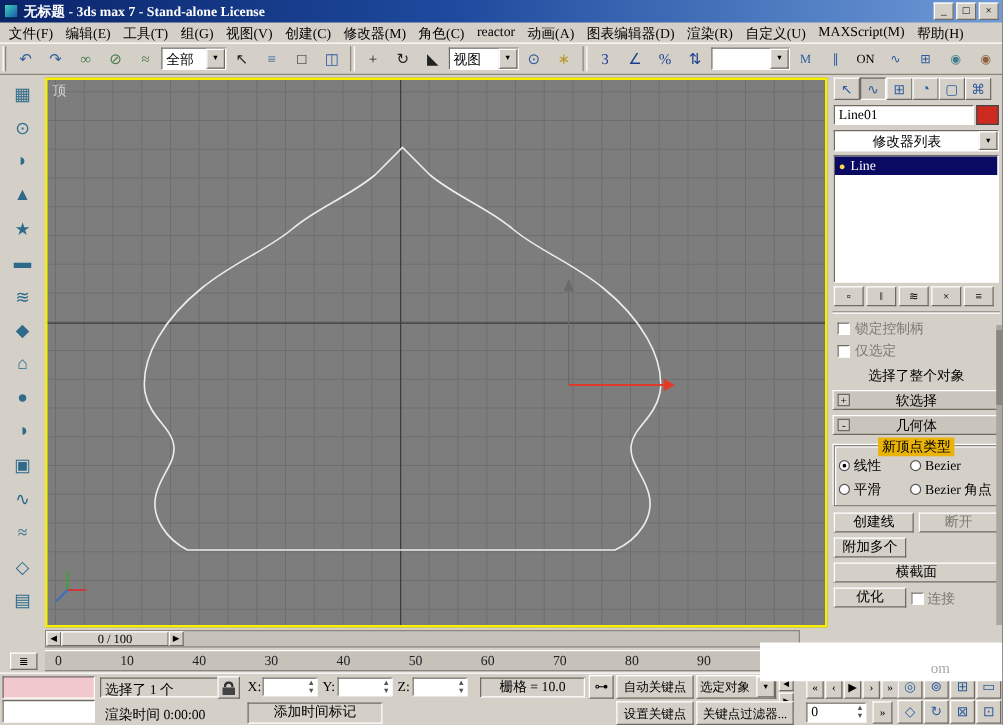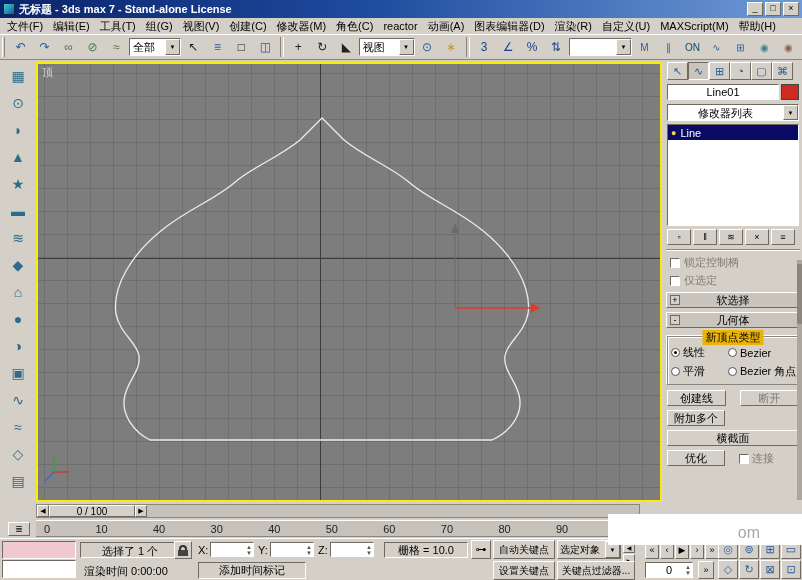--- a/index.html
+++ b/index.html
@@ -1,21 +1,21 @@
 <!DOCTYPE html>
 <html><head>
 <meta charset="utf-8">
 <style>
   * { margin:0; padding:0; box-sizing:border-box; }
   html,body { background:#666; }
   #root { position:relative; width:802px; height:580px; background:#d4d0c8;
-          font-family:Liberation Sans, sans-serif; font-size:11px; color:#000; overflow:hidden; }
+          font-family:Liberation Serif, serif; font-size:11px; color:#000; overflow:hidden; }
 
   .raised { background:#d4d0c8; border:1px solid; border-color:#ffffff #6f6b63 #6f6b63 #ffffff; }
-  .sunken { border:1px solid; border-color:#6f6b63 #ffffff #ffffff #6f6b63;text-align:center; }
+  .sunken { border:1px solid; border-color:#6f6b63 #ffffff #ffffff #6f6b63; }
   .white  { background:#ffffff; }
   .center { display:flex; align-items:center; justify-content:center; }
   .nowrap { white-space:nowrap; overflow:hidden; }
 
   
   .titlebar { position:absolute; left:0; top:0; width:802px; height:18px;
               background:linear-gradient(90deg,#0a246a 0%,#1e4a9e 45%,#6f9bd8 100%);
               display:flex; align-items:center; padding:0 3px; gap:4px; }
   .app-icon { width:12px; height:12px; background:linear-gradient(135deg,#3ad0c0,#1a55aa); border:1px solid #08244a; }
   .title-text { color:#fff; font-weight:bold; font-size:11px; }
@@ -81,21 +81,21 @@
              display:flex; align-items:center; justify-content:center; position:relative; }
   .rsign { position:absolute; left:3px; top:2px; width:10px; height:10px; font-size:9px; line-height:8px; text-align:center;
            background:#d4d0c8; border:1px solid #6f6b63; }
   .group-box { margin:8px 3px 0; border:1px solid #8a867e; box-shadow:1px 1px 0 #fff inset,-1px -1px 0 #fff; position:relative; padding:8px 3px 5px; }
   .group-title { position:absolute; top:-7px; left:50%; transform:translateX(-50%); background:#eab308; padding:0 3px; white-space:nowrap; }
   .radio-grid { display:grid; grid-template-columns:46% 54%; row-gap:4px; }
   .radio { display:flex; align-items:center; gap:3px; white-space:nowrap; }
   .rdot { width:9px; height:9px; border-radius:50%; background:#fff; border:1px solid #555; position:relative; flex:0 0 auto; }
   .radio.checked .rdot::after { content:''; position:absolute; inset:2px; border-radius:50%; background:#000; }
   .geo-rows { margin:5px 3px 0; display:flex; flex-direction:column; gap:4px; }
-  .grow { display:flex; gap:14px; align-items:flex-end; }
+  .grow { display:flex; gap:4px; align-items:flex-end; }
   .pbtn { height:16px; flex:1; background:#d4d0c8; border:1px solid; border-color:#fff #6f6b63 #6f6b63 #fff;
           text-align:center; line-height:14px; white-space:nowrap; overflow:hidden; }
   .pbtn.active { background:#ece733; }
   .disabled { color:#7d7a74; }
   .chk { display:flex; align-items:center; gap:3px; flex:1; white-space:nowrap; overflow:hidden; }
   .cbox { width:10px; height:10px; background:#fff; border:1px solid; border-color:#6f6b63 #fff #fff #6f6b63; flex:0 0 auto; }
   .panel-scroll { position:absolute; right:0; top:200px; width:5px; height:240px; background:#aba79f; }
   .panel-scroll .thumb { position:absolute; left:0; top:4px; width:5px; height:60px; background:#8a867e; }
 
   
@@ -128,21 +128,21 @@
   .prompt { position:absolute; left:84px; top:25px; white-space:nowrap; }
   .addtag { position:absolute; left:198px; top:23px; width:108px; height:17px; text-align:center; line-height:15px; }
   .setkey { position:absolute; left:493px; top:22px; width:62px; height:19px; font-size:10px; }
   .keyfilter { position:absolute; left:557px; top:22px; width:78px; height:19px; font-size:10px; }
   .play-btn { position:absolute; top:1px; width:14px; height:19px; font-size:9px; }
   .time-field { position:absolute; left:645px; top:23px; width:48px; height:16px; padding:1px 3px; }
   .nframe { position:absolute; left:698px; top:22px; width:16px; height:18px; font-size:9px; }
   .nav-btn { position:absolute; width:20px; height:19px; font-size:11px; color:#2d5c9e; }
 
   .overlay-box { position:absolute; left:608px; top:514px; width:194px; height:31px; background:#ffffff; z-index:6; }
-  .overlay-box span { position:absolute; right:42px; bottom:3px; color:#a8a8a8; font-size:16px; }
+  .overlay-box span { position:absolute; right:42px; bottom:3px; color:#a8a8a8; font-size:12px; }
 </style>
 </head>
 <body>
 
 <div id="root">
 
   <div class="titlebar">
     <div class="app-icon"></div>
     <span class="title-text">无标题 - 3ds max 7 - Stand-alone License</span>
     <div class="win-btns">
@@ -257,21 +257,21 @@
       <span class="combo-arrow">▼</span>
     </div>
     <div class="igroup">
 
     <div class="ibtn" style="color: rgb(45, 92, 158);">
           <span style="font-size:10px">M</span>
         </div>
         <div class="ibtn" style="color: rgb(45, 92, 158);">
           <span style="font-size:10px">∥</span>
         </div>
-        <div class="ibtn" style="color: #0c4a6e;">
+        <div class="ibtn" style="color: #000000;">
           <span style="font-size:10px">ON</span>
         </div>
         <div class="ibtn" style="color: rgb(45, 92, 158);">
           <span style="font-size:10px">∿</span>
         </div>
         <div class="ibtn" style="color: rgb(45, 92, 158);">
           <span style="font-size:10px">⊞</span>
         </div>
         <div class="ibtn" style="color: rgb(63, 127, 143);">
           <span style="font-size:10px">◉</span>
@@ -412,20 +412,21 @@
       </div>
     <div class="divline"></div>
     <div class="sel-line">
       <span class="cbox"></span>
       <span>锁定控制柄</span>
     </div>
     <div class="sel-line">
       <span class="cbox"></span>
       <span>仅选定</span>
     </div>
+    <div class="info-line">选择了整个对象</div>
     <div class="rollout">
       <span class="rsign">+</span>
       <span>软选择</span>
     </div>
     <div class="rollout">
       <span class="rsign">-</span>
       <span>几何体</span>
     </div>
     <div class="group-box">
       <span class="group-title">新顶点类型</span>

